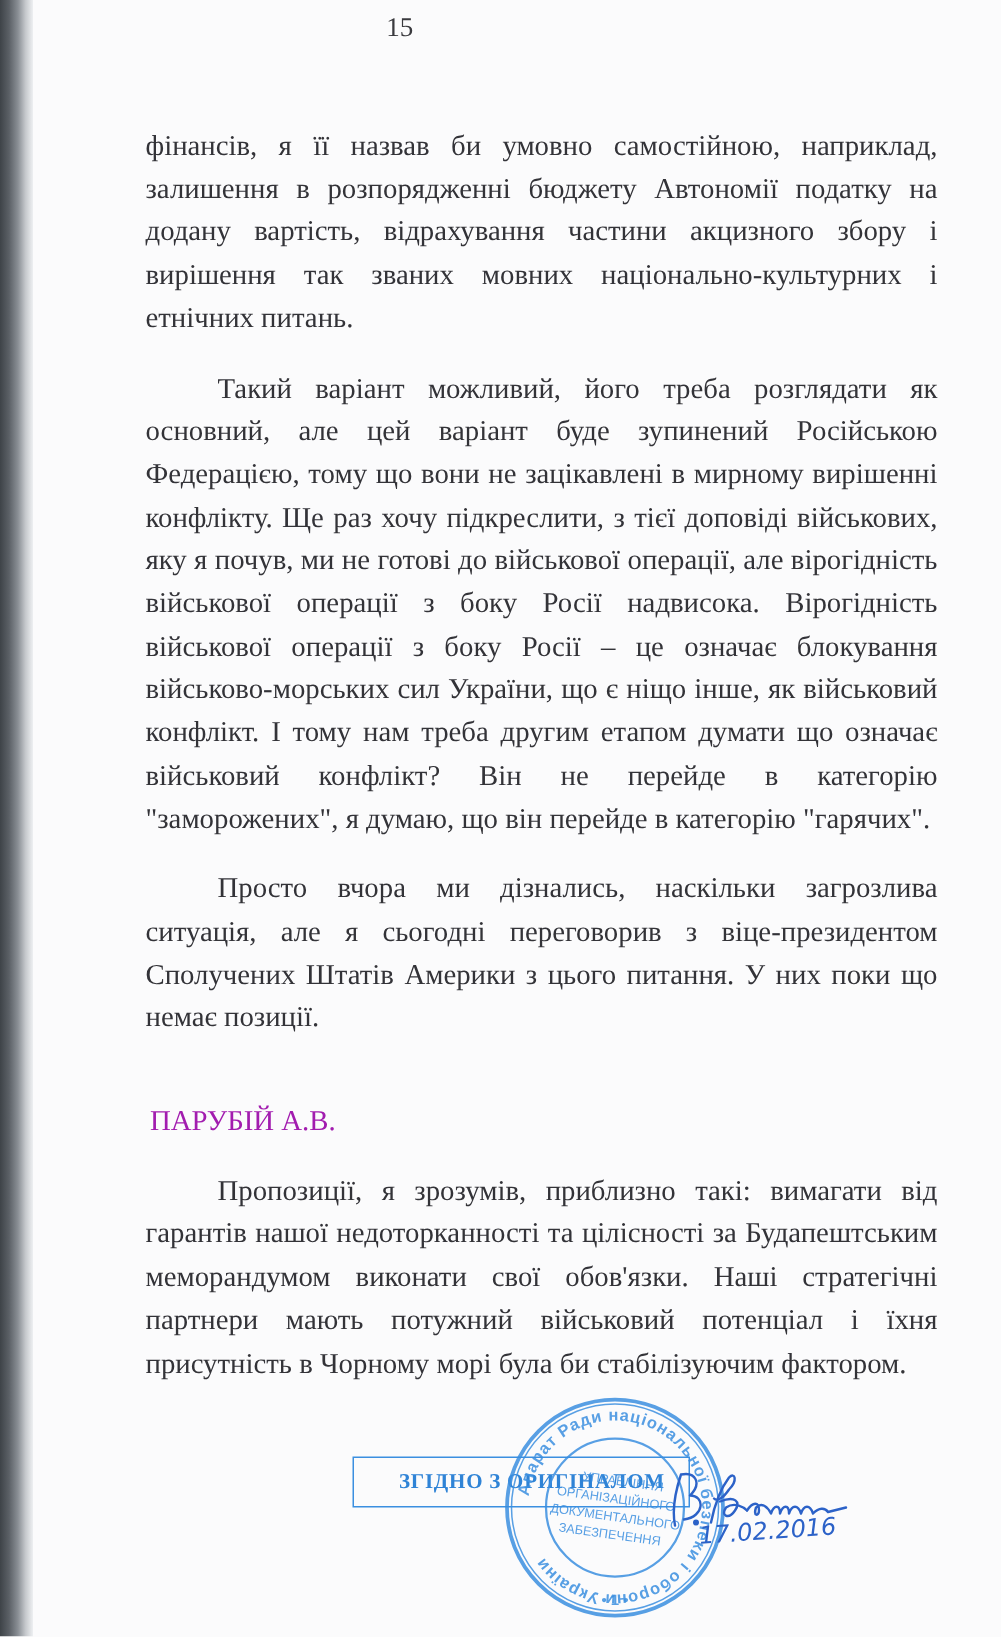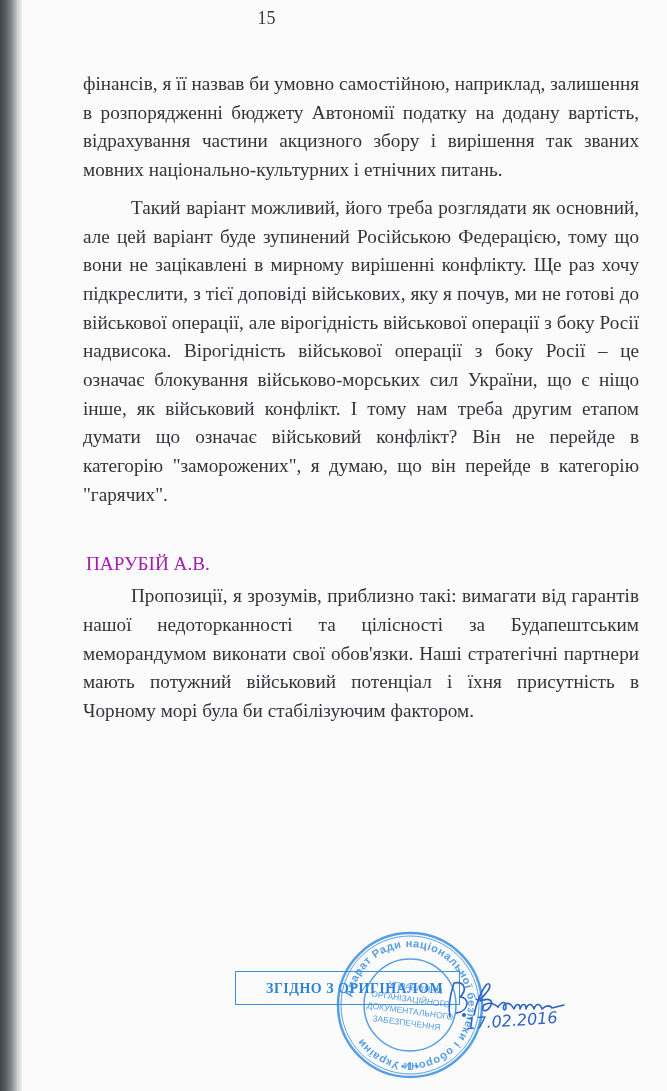--- a/index.html
+++ b/index.html
@@ -15,21 +15,21 @@
   }
   .page-number {
     position: absolute; top: 8px; left: 0; width: 533px; text-align: center;
     font-size: 18px; color: #3a3a3e;
   }
   .body-text {
     position: absolute; left: 79px; width: 564px; top: 66px;
     font-size: 19.2px; line-height: 28.7px; text-align: justify;
     color: #333338;
   }
-  .body-text p { margin: 4px; }
+  .body-text p { margin: 18px; }
   .indent { text-indent: 48px; }
   .gap-after { margin-bottom: 9px !important; }
   .speaker {
     font-weight: normal; margin-top: 40px !important; margin-bottom: 4px !important;
     text-indent: 3px; color: #a21caf;
   }
   .stamp-box {
     position: absolute; left: 235px; top: 971px; width: 225px; height: 34px;
     border: 1.5px solid #3b8fe0; color: #2f83d6;
     font-family: Liberation Serif, serif; font-weight: bold;
@@ -50,20 +50,21 @@
 </head>
 <body>
 
 <div class="binding"></div>
 
 <div class="page-number">15</div>
 
 <div class="body-text">
   <p class="gap-after">фінансів, я її назвав би умовно самостійною, наприклад, залишення в розпорядженні бюджету Автономії податку на додану вартість, відрахування частини акцизного збору і вирішення так званих мовних національно-культурних і етнічних питань.</p>
   <p class="indent gap-after">Такий варіант можливий, його треба розглядати як основний, але цей варіант буде зупинений Російською Федерацією, тому що вони не зацікавлені в мирному вирішенні конфлікту. Ще раз хочу підкреслити, з тієї доповіді військових, яку я почув, ми не готові до військової операції, але вірогідність військової операції з боку Росії надвисока. Вірогідність військової операції з боку Росії – це означає блокування військово-морських сил України, що є ніщо інше, як військовий конфлікт. І тому нам треба другим етапом думати що означає військовий конфлікт? Він не перейде в категорію "заморожених", я думаю, що він перейде в категорію "гарячих".</p>
+  <p class="indent">Просто вчора ми дізнались, наскільки загрозлива ситуація, але я сьогодні переговорив з віце-президентом Сполучених Штатів Америки з цього питання. У них поки що немає позиції.</p>
   <p class="speaker">ПАРУБІЙ А.В.</p>
   <p class="indent">Пропозиції, я зрозумів, приблизно такі: вимагати від гарантів нашої недоторканності та цілісності за Будапештським меморандумом виконати свої обов'язки. Наші стратегічні партнери мають потужний військовий потенціал і їхня присутність в Чорному морі була би стабілізуючим фактором.</p>
 </div>
 
 <div class="stamp-box">ЗГІДНО З ОРИГІНАЛОМ</div>
 
 <svg class="seal" viewBox="0 0 150 150">
   <defs>
     <path id="sealArc" d="M 75,75 m -58,0 a 58,58 0 1,1 116,0 a 58,58 0 1,1 -116,0"></path>
   </defs>

